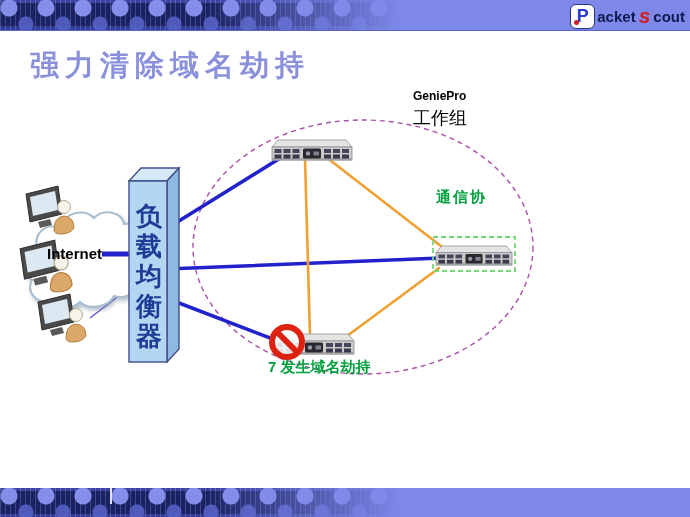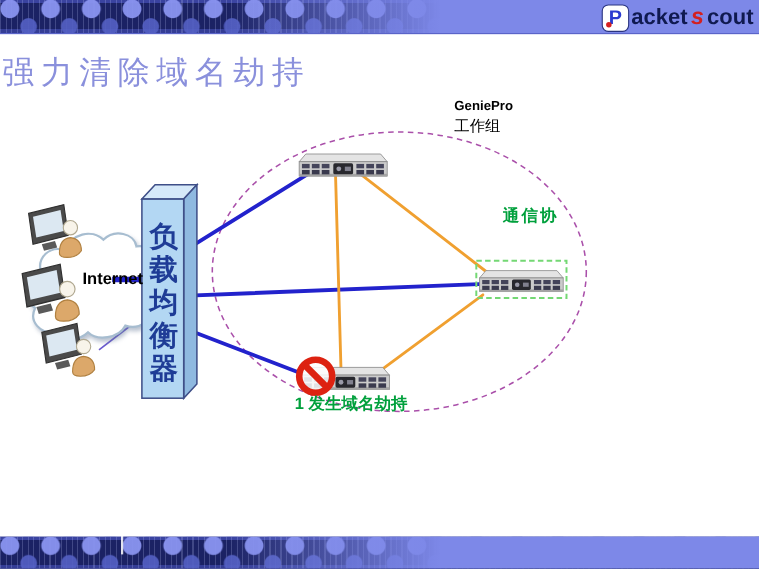--- a/index.html
+++ b/index.html
@@ -31,35 +31,35 @@
   .logo-p{
     width:23px; height:23px; background:#ffffff; border-radius:6px;
     border:1px solid #2a3480; position:relative;
     display:flex; align-items:center; justify-content:center;
     font-weight:bold; font-size:18px; color:#2a3ad0;
   }
   .logo-p::after{
     content:""; position:absolute; left:3px; bottom:3px;
     width:5px; height:5px; background:#d42020; border-radius:50%;
   }
-  .logo-text{ font-weight:bold; font-size:20px; color:#101a50; letter-spacing:0px;}
+  .logo-text{ font-weight:bold; font-size:15px; color:#101a50; letter-spacing:0px;}
   .logo-s{ font-weight:bold; font-style:italic; font-size:21px; color:#d42020; padding:0 1px;}
   
   .slide-title{
-    position:absolute; left:2px; top:46px;
+    position:absolute; left:30px; top:46px;
     font-family:"DejaVu Serif","Liberation Serif",serif;
-    font-size:29px; letter-spacing:6px; color:#8a90dc; font-weight:normal;
+    font-size:29px; letter-spacing:6px; color:#8a90dc; font-weight:bold;
   }
   
   .lbl{ position:absolute; color:#000; }
-  .internet-label{ left:47px; top:245px; font-weight:bold; font-size:15px;margin-left:28px;}
+  .internet-label{ left:47px; top:245px; font-weight:bold; font-size:15px;}
   .group-title{ left:413px; top:89px; font-weight:bold; font-size:12px;}
-  .group-sub{ left:413px; top:106px; font-size:14px;}
+  .group-sub{ left:413px; top:106px; font-size:18px;}
   .coord-label{
-    left:436px; top:187px; width:72px; text-align:right;
+    left:436px; top:187px; width:72px; text-align:left;
     color:#00a03c; font-weight:bold; font-size:15px; line-height:20px; letter-spacing:2px;
   }
   .hijack-label{ left:268px; top:358px; color:#00a03c; font-weight:bold; font-size:15px;}
   .lb-label{
     left:136px; top:203px; width:26px; display:flex; flex-direction:column;
     align-items:center; gap:4px;
     font-family:"DejaVu Serif","Liberation Serif",serif;
     font-size:26px; line-height:26px; color:#1e3c96; font-weight:bold;
   }
   
@@ -183,18 +183,18 @@
     <span>器</span>
   </div>
 
   <div class="lbl group-title">GeniePro</div>
   <div class="lbl group-sub">工作组</div>
 
   <div class="lbl coord-label">
     <div>通信协</div>
   </div>
 
-  <div class="lbl hijack-label">1 发生域名劫持</div>
+  <div class="lbl hijack-label">7 发生域名劫持</div>
 
   <div class="band band-bottom"></div>
   <div class="text-cursor"></div>
 
 </div>
 
 </body></html>

